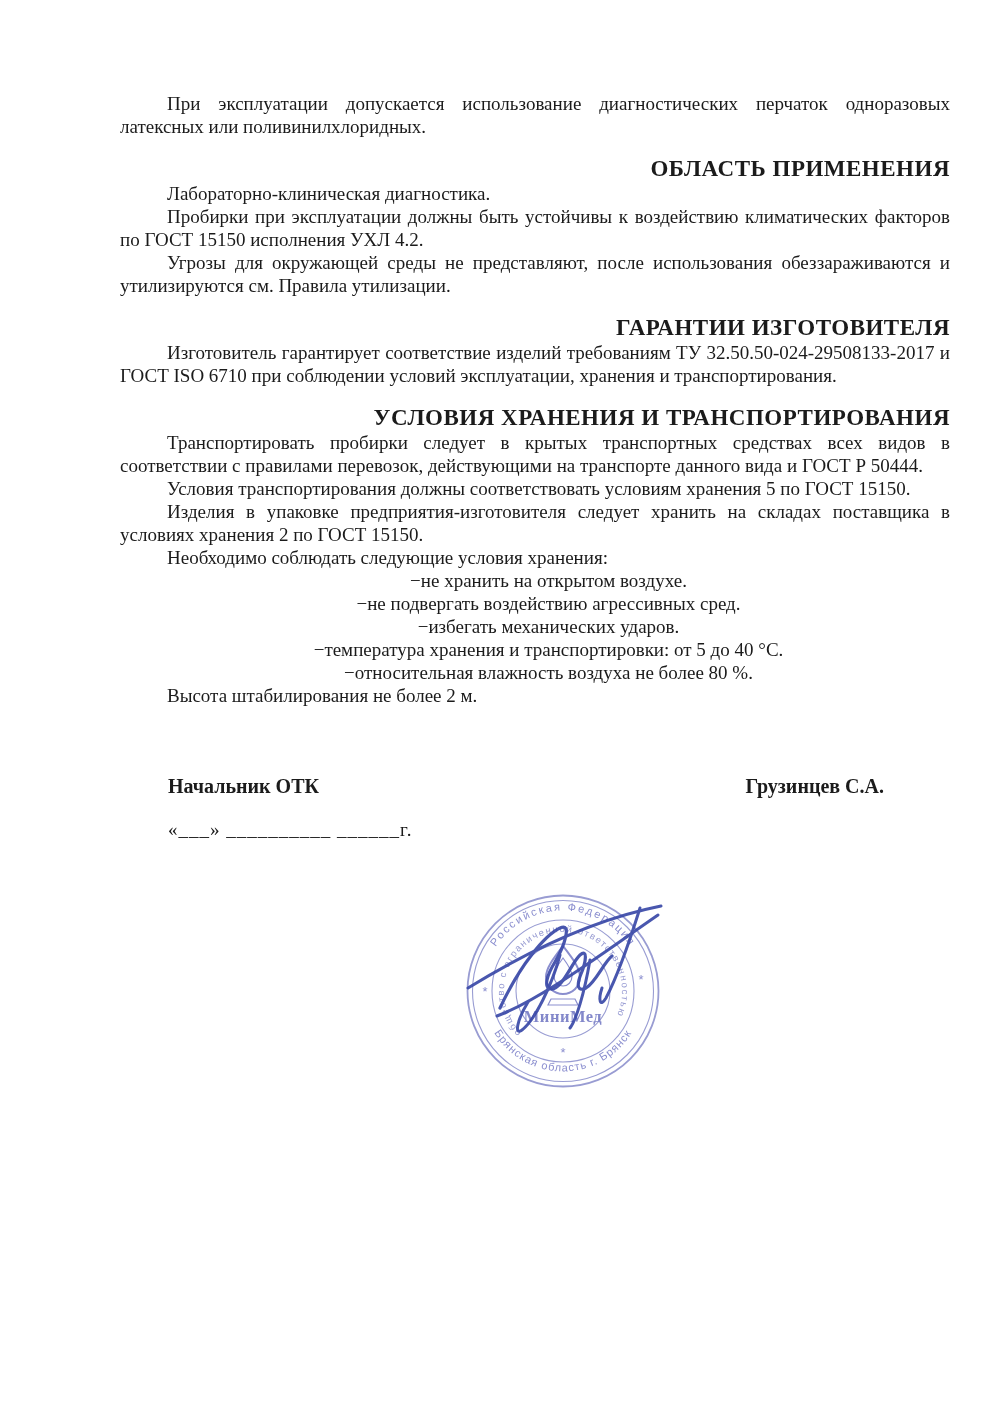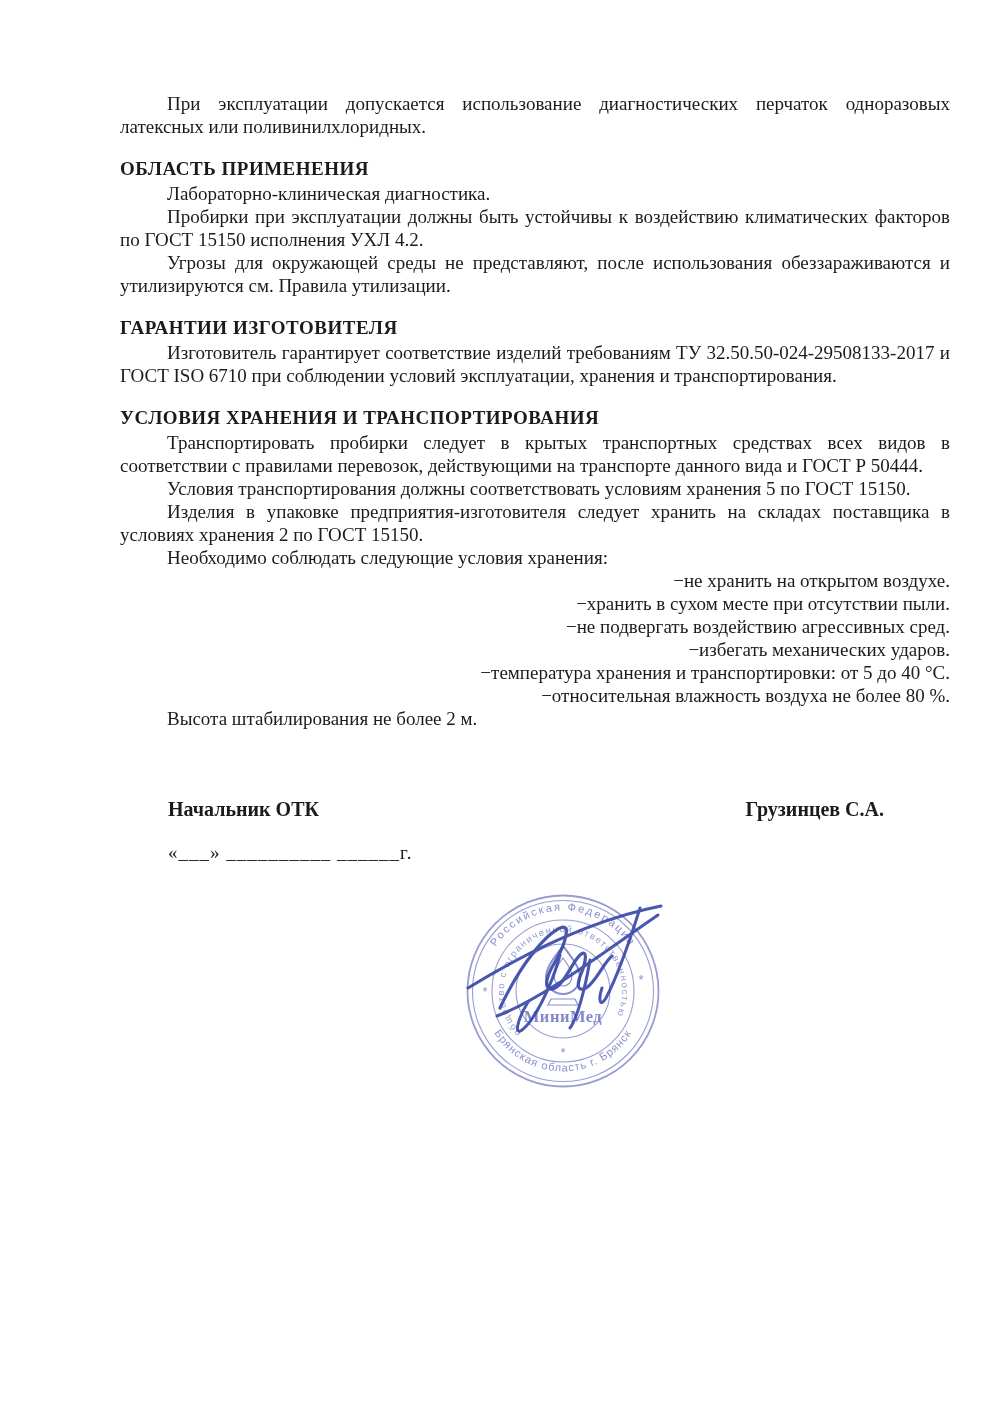--- a/index.html
+++ b/index.html
@@ -20,32 +20,32 @@
   }
   .para{
     margin:0;
     font-size:19px;
     line-height:23px;
     text-align:justify;
     text-indent:47px;
   }
   .heading{
     margin:18px 0 0 0;
-    font-size:19px;
+    font-size:23px;
     line-height:26px;
     font-weight:bold;
-    text-align:left;
+    text-align:right;
     letter-spacing:0.5px;
     text-indent:0;
   }
   .cond-list{margin:0;padding:0;list-style:none;}
   .cond-list li{
     font-size:19px;
     line-height:23px;
-    text-align:right;
+    text-align:center;
     margin-left:27px;
   }
   .sig-row{
     margin-top:68px;
     display:flex;
     justify-content:space-between;
     align-items:flex-start;
     padding-left:48px;
     padding-right:66px;
     font-size:20px;
@@ -86,21 +86,20 @@
     <p class="para">Изготовитель гарантирует соответствие изделий требованиям ТУ 32.50.50-024-29508133-2017 и ГОСТ ISO 6710 при соблюдении условий эксплуатации, хранения и транспортирования.</p>
 
     <h2 class="heading">УСЛОВИЯ ХРАНЕНИЯ И ТРАНСПОРТИРОВАНИЯ</h2>
     <p class="para">Транспортировать пробирки следует в крытых транспортных средствах всех видов в соответствии с правилами перевозок, действующими на транспорте данного вида и ГОСТ Р 50444.</p>
     <p class="para">Условия транспортирования должны соответствовать условиям хранения 5 по ГОСТ 15150.</p>
     <p class="para">Изделия в упаковке предприятия-изготовителя следует хранить на складах поставщика в условиях хранения 2 по ГОСТ 15150.</p>
     <p class="para">Необходимо соблюдать следующие условия хранения:</p>
 
     <ul class="cond-list">
       <li>−не хранить на открытом воздухе.</li>
-      <li>−хранить в сухом месте при отсутствии пыли.</li>
       <li>−не подвергать воздействию агрессивных сред.</li>
       <li>−избегать механических ударов.</li>
       <li>−температура хранения и транспортировки: от 5 до 40 °С.</li>
       <li>−относительная влажность воздуха не более 80 %.</li>
     </ul>
 
     <p class="para">Высота штабилирования не более 2 м.</p>
 
     <div class="sig-row">
       <span>Начальник ОТК</span>

